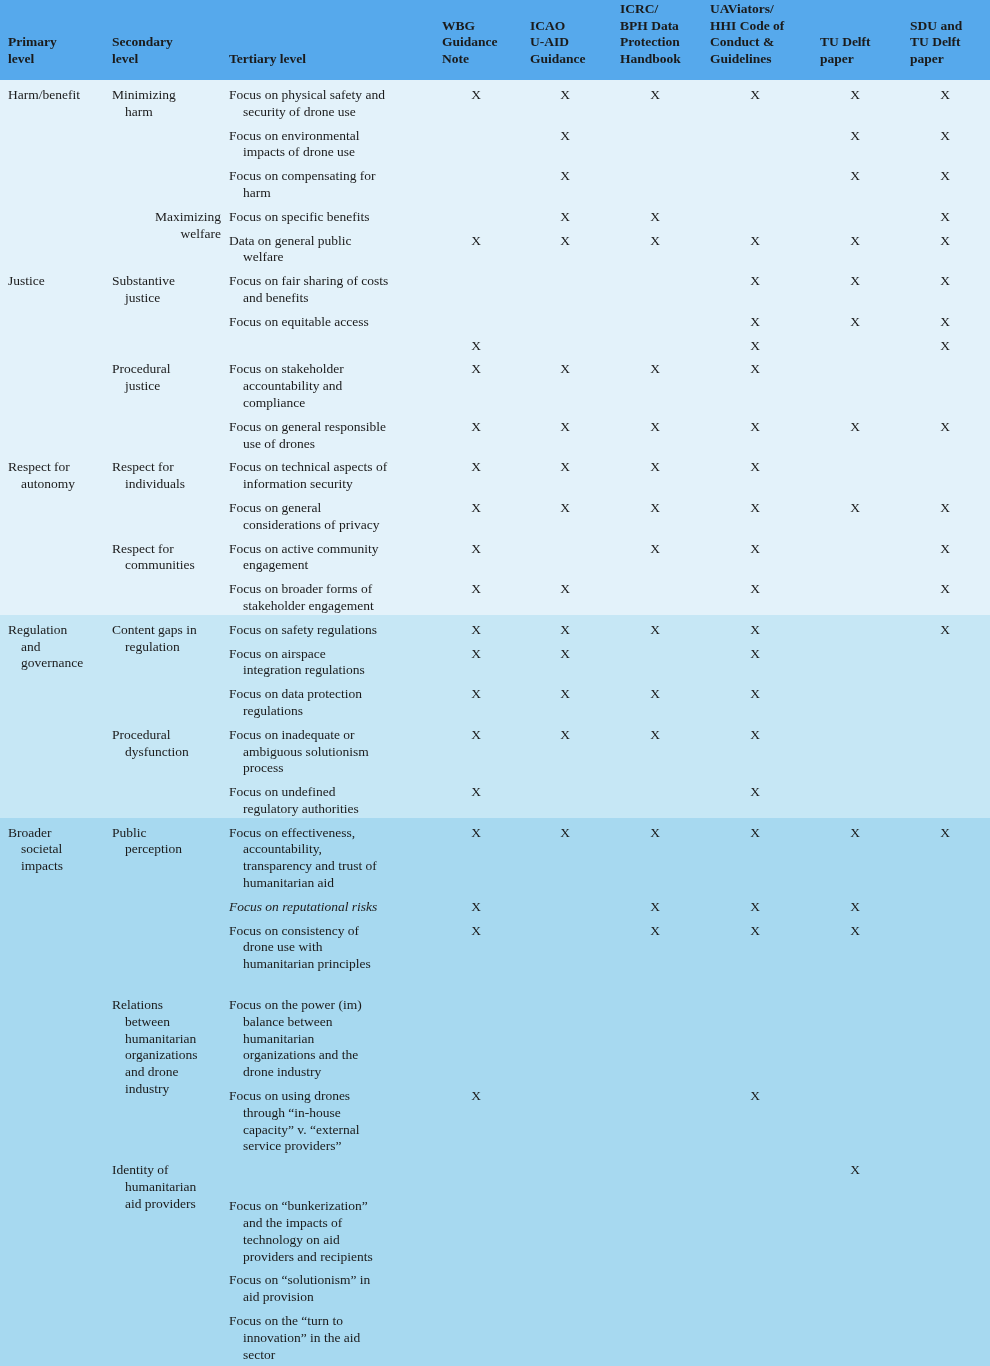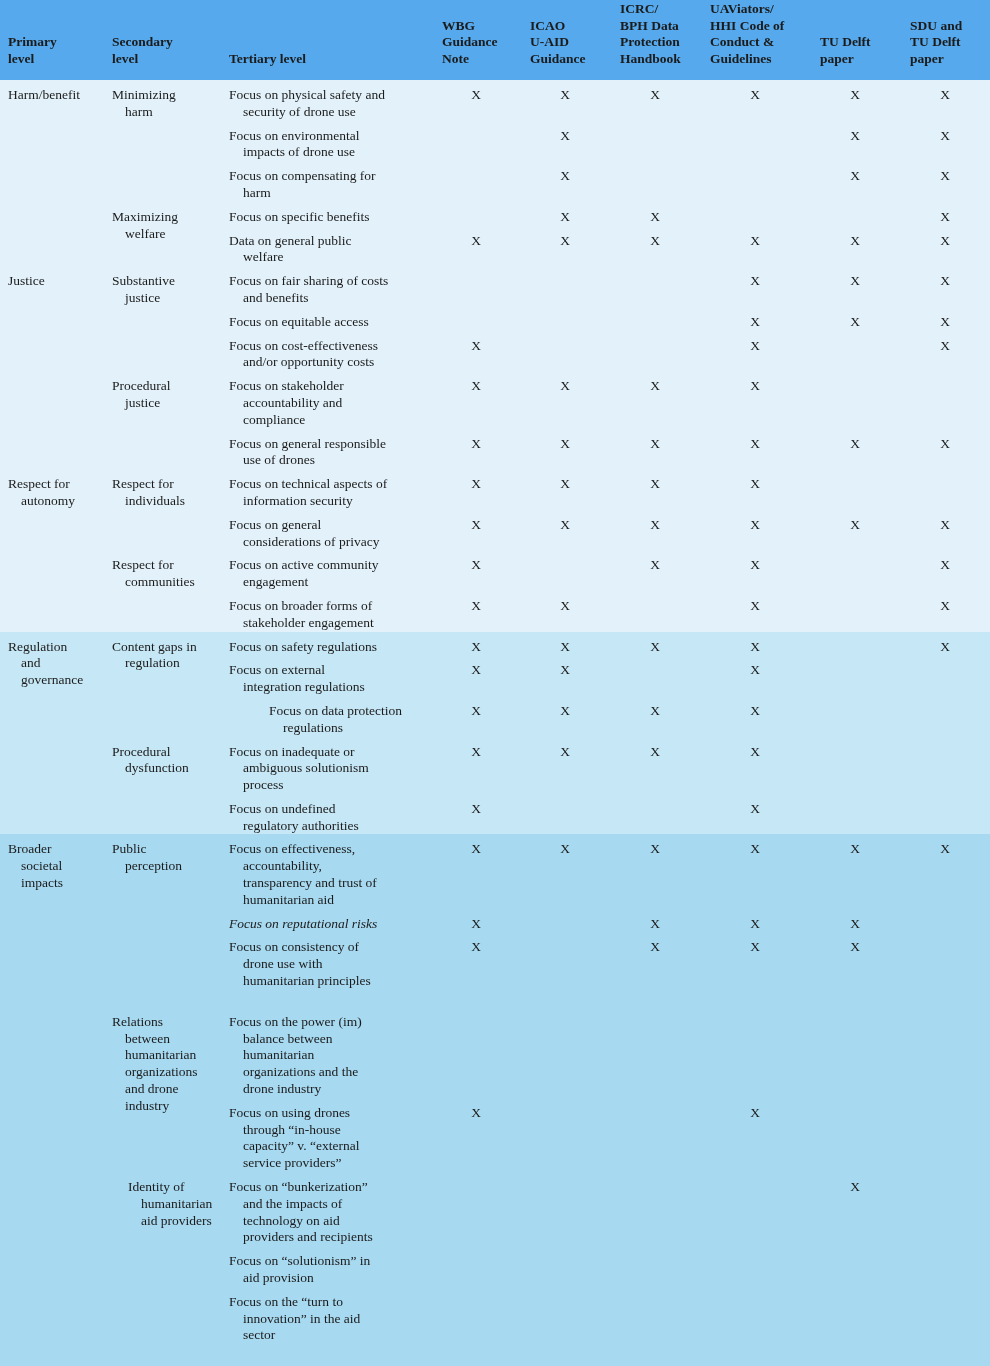--- a/index.html
+++ b/index.html
@@ -103,21 +103,21 @@
       <div class="cell primary" style="grid-row: 12 / span 4;">Respect for
 autonomy</div>
       <div class="cell primary" style="grid-row: 16 / span 5;">Regulation
 and
 governance</div>
       <div class="cell primary" style="grid-row: 21 / span 8;">Broader
 societal
 impacts</div>
       <div class="cell secondary" style="grid-row: 2 / span 3;">Minimizing
 harm</div>
-      <div class="cell secondary" style="grid-row: 5 / span 2;">Maximizing
+      <div class="cell secondary" style="grid-row: 5 / span 2; text-align: right;">Maximizing
 welfare</div>
       <div class="cell secondary" style="grid-row: 7 / span 3;">Substantive
 justice</div>
       <div class="cell secondary" style="grid-row: 10 / span 2;">Procedural
 justice</div>
       <div class="cell secondary" style="grid-row: 12 / span 2;">Respect for
 individuals</div>
       <div class="cell secondary" style="grid-row: 14 / span 2;">Respect for
 communities</div>
       <div class="cell secondary" style="grid-row: 16 / span 3;">Content gaps in
@@ -125,21 +125,21 @@
       <div class="cell secondary" style="grid-row: 19 / span 2;">Procedural
 dysfunction</div>
       <div class="cell secondary" style="grid-row: 21 / span 3;">Public
 perception</div>
       <div class="cell secondary gap" style="grid-row: 24 / span 2;">Relations
 between
 humanitarian
 organizations
 and drone
 industry</div>
-      <div class="cell secondary" style="grid-row: 26 / span 3; margin-left: 16px;">Identity of
+      <div class="cell secondary" style="grid-row: 26 / span 3;">Identity of
 humanitarian
 aid providers</div>
       <div class="cell tertiary" style="grid-row: 2;">Focus on physical safety and
 security of drone use</div>
       <div class="cell xcell" style="grid-area: 2 / 4;">X</div>
       <div class="cell xcell" style="grid-area: 2 / 5;">X</div>
       <div class="cell xcell" style="grid-area: 2 / 6;">X</div>
       <div class="cell xcell" style="grid-area: 2 / 7;">X</div>
       <div class="cell xcell" style="grid-area: 2 / 8;">X</div>
       <div class="cell xcell" style="grid-area: 2 / 9;">X</div>
@@ -167,22 +167,20 @@
       <div class="cell xcell" style="grid-area: 6 / 9;">X</div>
       <div class="cell tertiary" style="grid-row: 7;">Focus on fair sharing of costs
 and benefits</div>
       <div class="cell xcell" style="grid-area: 7 / 7;">X</div>
       <div class="cell xcell" style="grid-area: 7 / 8;">X</div>
       <div class="cell xcell" style="grid-area: 7 / 9;">X</div>
       <div class="cell tertiary" style="grid-row: 8;">Focus on equitable access</div>
       <div class="cell xcell" style="grid-area: 8 / 7;">X</div>
       <div class="cell xcell" style="grid-area: 8 / 8;">X</div>
       <div class="cell xcell" style="grid-area: 8 / 9;">X</div>
-      <div class="cell tertiary" style="grid-row: 9;">Focus on cost-effectiveness
-and/or opportunity costs</div>
       <div class="cell xcell" style="grid-area: 9 / 4;">X</div>
       <div class="cell xcell" style="grid-area: 9 / 7;">X</div>
       <div class="cell xcell" style="grid-area: 9 / 9;">X</div>
       <div class="cell tertiary" style="grid-row: 10;">Focus on stakeholder
 accountability and
 compliance</div>
       <div class="cell xcell" style="grid-area: 10 / 4;">X</div>
       <div class="cell xcell" style="grid-area: 10 / 5;">X</div>
       <div class="cell xcell" style="grid-area: 10 / 6;">X</div>
       <div class="cell xcell" style="grid-area: 10 / 7;">X</div>
@@ -219,26 +217,26 @@
       <div class="cell xcell" style="grid-area: 15 / 4;">X</div>
       <div class="cell xcell" style="grid-area: 15 / 5;">X</div>
       <div class="cell xcell" style="grid-area: 15 / 7;">X</div>
       <div class="cell xcell" style="grid-area: 15 / 9;">X</div>
       <div class="cell tertiary" style="grid-row: 16;">Focus on safety regulations</div>
       <div class="cell xcell" style="grid-area: 16 / 4;">X</div>
       <div class="cell xcell" style="grid-area: 16 / 5;">X</div>
       <div class="cell xcell" style="grid-area: 16 / 6;">X</div>
       <div class="cell xcell" style="grid-area: 16 / 7;">X</div>
       <div class="cell xcell" style="grid-area: 16 / 9;">X</div>
-      <div class="cell tertiary" style="grid-row: 17;">Focus on external
+      <div class="cell tertiary" style="grid-row: 17;">Focus on airspace
 integration regulations</div>
       <div class="cell xcell" style="grid-area: 17 / 4;">X</div>
       <div class="cell xcell" style="grid-area: 17 / 5;">X</div>
       <div class="cell xcell" style="grid-area: 17 / 7;">X</div>
-      <div class="cell tertiary" style="grid-row: 18; margin-left: 40px;">Focus on data protection
+      <div class="cell tertiary" style="grid-row: 18;">Focus on data protection
 regulations</div>
       <div class="cell xcell" style="grid-area: 18 / 4;">X</div>
       <div class="cell xcell" style="grid-area: 18 / 5;">X</div>
       <div class="cell xcell" style="grid-area: 18 / 6;">X</div>
       <div class="cell xcell" style="grid-area: 18 / 7;">X</div>
       <div class="cell tertiary" style="grid-row: 19;">Focus on inadequate or
 ambiguous solutionism
 process</div>
       <div class="cell xcell" style="grid-area: 19 / 4;">X</div>
       <div class="cell xcell" style="grid-area: 19 / 5;">X</div>
@@ -274,21 +272,21 @@
 balance between
 humanitarian
 organizations and the
 drone industry</div>
       <div class="cell tertiary" style="grid-row: 25;">Focus on using drones
 through “in-house
 capacity” v. “external
 service providers”</div>
       <div class="cell xcell" style="grid-area: 25 / 4;">X</div>
       <div class="cell xcell" style="grid-area: 25 / 7;">X</div>
-      <div class="cell tertiary" style="grid-row: 26;">Focus on “bunkerization”
+      <div class="cell tertiary" style="grid-row: 26; margin-top: 36px;">Focus on “bunkerization”
 and the impacts of
 technology on aid
 providers and recipients</div>
       <div class="cell xcell" style="grid-area: 26 / 8;">X</div>
       <div class="cell tertiary" style="grid-row: 27;">Focus on “solutionism” in
 aid provision</div>
       <div class="cell tertiary" style="grid-row: 28;">Focus on the “turn to
 innovation” in the aid
 sector</div>
     </div>

